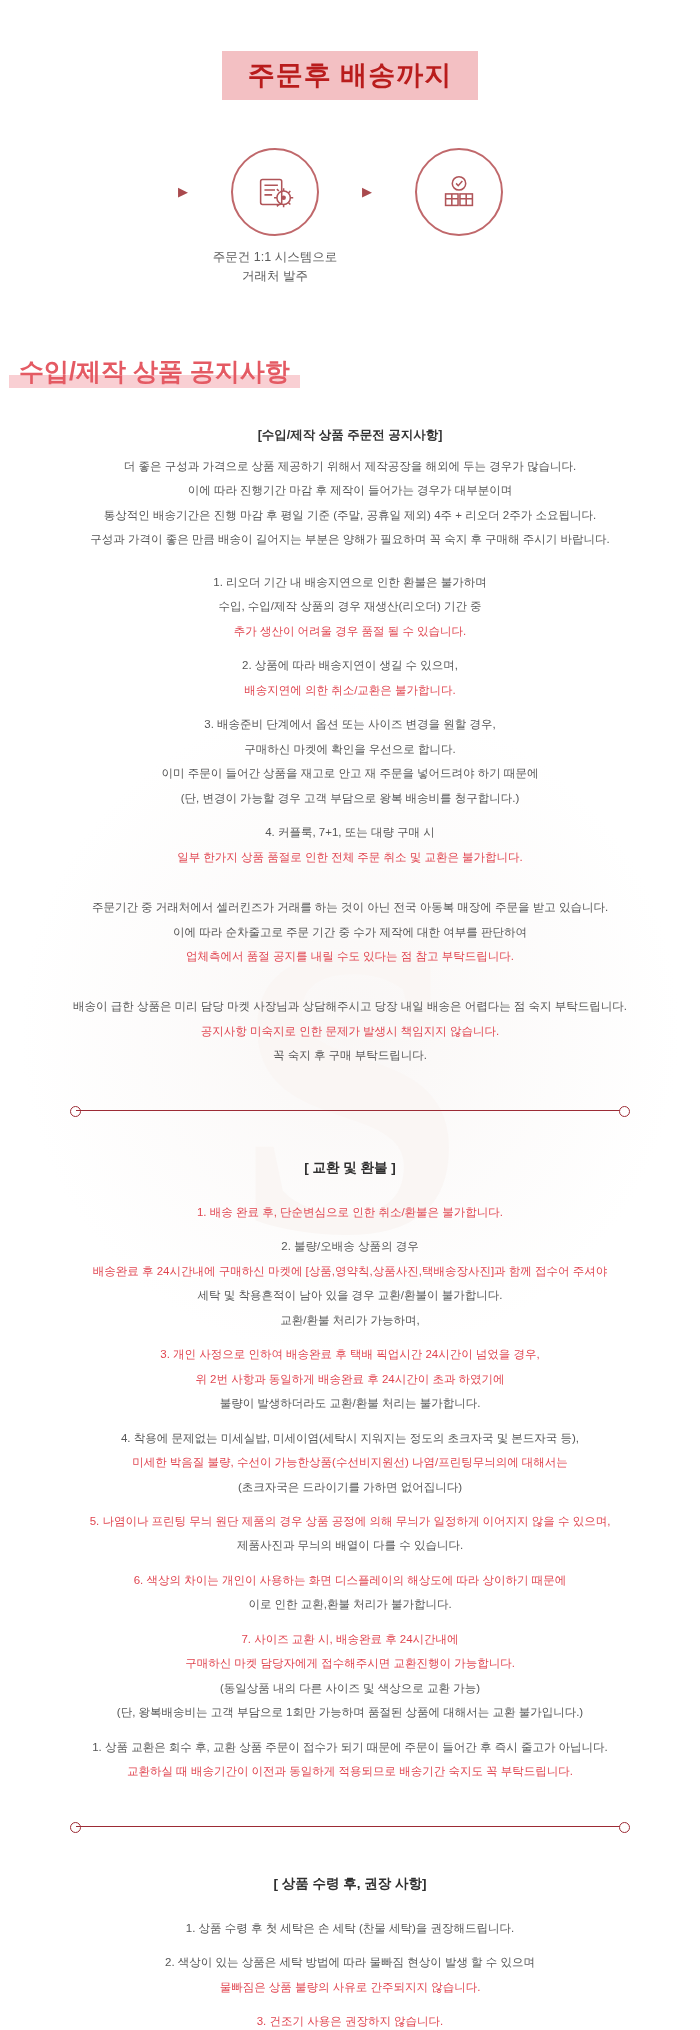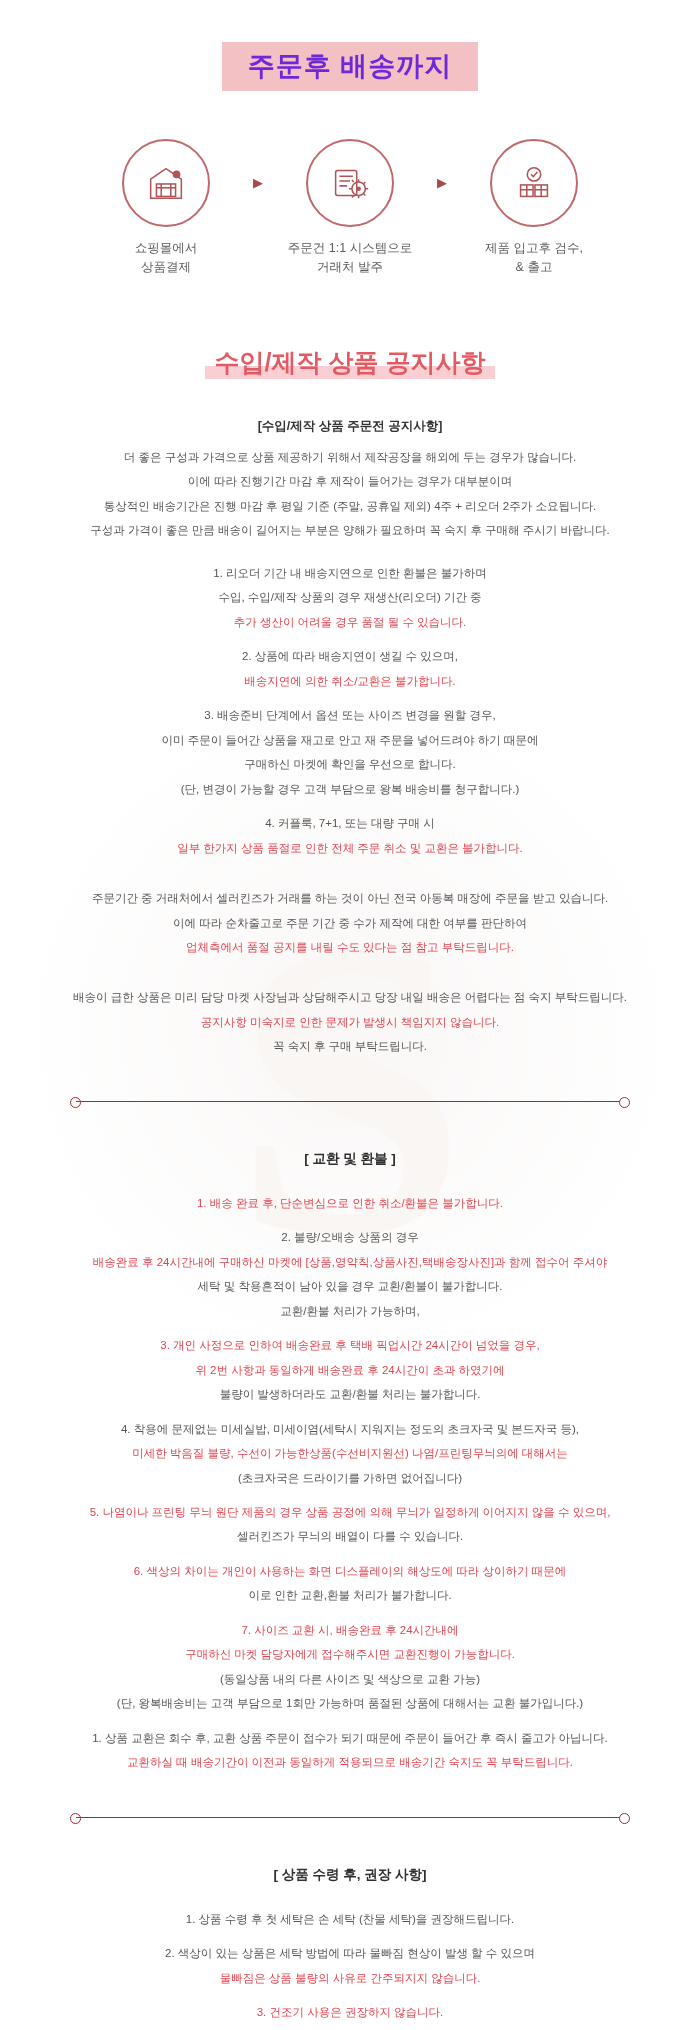--- a/index.html
+++ b/index.html
@@ -38,22 +38,23 @@
 
   
   .banner-wrap{padding-top:42px;text-align:center;}
   .banner{
     display:inline-block;
     background:#f3c0c3;
     padding:6px 26px 7px;
     font-size:27px;
     font-weight:bold;
     letter-spacing:1px;
-    color:#6d28d9;
+    color:#b91c1c;
     font-family:"Liberation Sans","DejaVu Sans",sans-serif;
+    margin-top:9px;
   }
 
   
   .steps{
     margin:48px auto 0;
     width:540px;
     display:flex;
     align-items:flex-start;
     justify-content:center;
   }
@@ -81,21 +82,20 @@
     width:34px;
     padding-top:36px;
     text-align:center;
     color:#a9494d;
     font-size:13px;
   }
 
   
   .section-head{
     margin:66px 9px 0;
-    text-align:center;
   }
   .section-head .hl{
     display:inline-block;
     position:relative;
     font-size:25px;
     font-weight:bold;
     color:#e45a63;
     letter-spacing:0px;
     padding:2px 10px;
   }
@@ -169,33 +169,20 @@
   <div class="watermark">S</div>
 
   <div class="content">
 
     <div class="banner-wrap">
       <div class="banner">주문후 배송까지</div>
     </div>
 
     <div class="steps">
 
-      <div class="step">
-        <div class="circle">
-          <svg width="46" height="46" viewBox="0 0 48 48" fill="none" stroke="#b05458" stroke-width="1.6">
-            <path d="M8 20 L24 9 L40 20 V40 H8 Z"></path>
-            <rect x="14" y="25" width="20" height="13"></rect>
-            <path d="M14 29 H34"></path>
-            <path d="M19 25 V38 M29 25 V38"></path>
-            <circle cx="35" cy="15" r="4" fill="#b05458" stroke="none"></circle>
-          </svg>
-        </div>
-        <div class="step-label">쇼핑몰에서
-상품결제</div>
-      </div>
 
       <div class="arrow">▶</div>
 
       <div class="step">
         <div class="circle">
           <svg width="46" height="46" viewBox="0 0 48 48" fill="none" stroke="#b05458" stroke-width="1.6">
             <rect x="9" y="11" width="22" height="26" rx="2"></rect>
             <path d="M13 17 H27 M13 22 H24 M13 27 H21"></path>
             <circle cx="33" cy="30" r="7"></circle>
             <path d="M33 23 V20 M33 40 V37 M40 30 H43 M23 30 H26 M38 25 L40 23 M28 37 L26 39 M38 35 L40 37 M28 23 L26 21"></path>
@@ -212,22 +199,20 @@
         <div class="circle">
           <svg width="46" height="46" viewBox="0 0 48 48" fill="none" stroke="#b05458" stroke-width="1.6">
             <rect x="10" y="26" width="13" height="12"></rect>
             <rect x="25" y="26" width="13" height="12"></rect>
             <path d="M10 31 H23 M25 31 H38"></path>
             <path d="M16.5 26 V38 M31.5 26 V38"></path>
             <circle cx="24" cy="15" r="7"></circle>
             <path d="M21 15 l2.2 2.4 L27.5 12.6"></path>
           </svg>
         </div>
-        <div class="step-label">제품 입고후 검수,
-&amp; 출고</div>
       </div>
 
     </div>
 
     <div class="section-head">
       <span class="hl">수입/제작 상품 공지사항</span>
     </div>
 
     <div class="block sp-top">
       <div class="b-title">[수입/제작 상품 주문전 공지사항]</div>
@@ -247,22 +232,22 @@
         <p class="para red">추가 생산이 어려울 경우 품절 될 수 있습니다.</p>
       </div>
       <div class="gap-s"></div>
       <div>
         <p class="para">2. 상품에 따라 배송지연이 생길 수 있으며,</p>
         <p class="para red">배송지연에 의한 취소/교환은 불가합니다.</p>
       </div>
       <div class="gap-s"></div>
       <div>
         <p class="para">3. 배송준비 단계에서 옵션 또는 사이즈 변경을 원할 경우,</p>
+        <p class="para">구매하신 마켓에 확인을 우선으로 합니다.</p>
         <p class="para">이미 주문이 들어간 상품을 재고로 안고 재 주문을 넣어드려야 하기 때문에</p>
-        <p class="para">구매하신 마켓에 확인을 우선으로 합니다.</p>
         <p class="para">(단, 변경이 가능할 경우 고객 부담으로 왕복 배송비를 청구합니다.)</p>
       </div>
       <div class="gap-s"></div>
       <div>
         <p class="para">4. 커플룩, 7+1, 또는 대량 구매 시</p>
         <p class="para red">일부 한가지 상품 품절로 인한 전체 주문 취소 및 교환은 불가합니다.</p>
       </div>
 
       <div class="gap-l"></div>
 
@@ -308,21 +293,21 @@
       </div>
       <div class="gap-s"></div>
       <div>
         <p class="para">4. 착용에 문제없는 미세실밥, 미세이염(세탁시 지워지는 정도의 초크자국 및 본드자국 등),</p>
         <p class="para red">미세한 박음질 불량, 수선이 가능한상품(수선비지원선) 나염/프린팅무늬의에 대해서는</p>
         <p class="para">(초크자국은 드라이기를 가하면 없어집니다)</p>
       </div>
       <div class="gap-s"></div>
       <div>
         <p class="para red">5. 나염이나 프린팅 무늬 원단 제품의 경우 상품 공정에 의해 무늬가 일정하게 이어지지 않을 수 있으며,</p>
-        <p class="para">셀러킨즈가 무늬의 배열이 다를 수 있습니다.</p>
+        <p class="para">제품사진과 무늬의 배열이 다를 수 있습니다.</p>
       </div>
       <div class="gap-s"></div>
       <div>
         <p class="para red">6. 색상의 차이는 개인이 사용하는 화면 디스플레이의 해상도에 따라 상이하기 때문에</p>
         <p class="para">이로 인한 교환,환불 처리가 불가합니다.</p>
       </div>
       <div class="gap-s"></div>
       <div>
         <p class="para red">7. 사이즈 교환 시, 배송완료 후 24시간내에</p>
         <p class="para red">구매하신 마켓 담당자에게 접수해주시면 교환진행이 가능합니다.</p>

